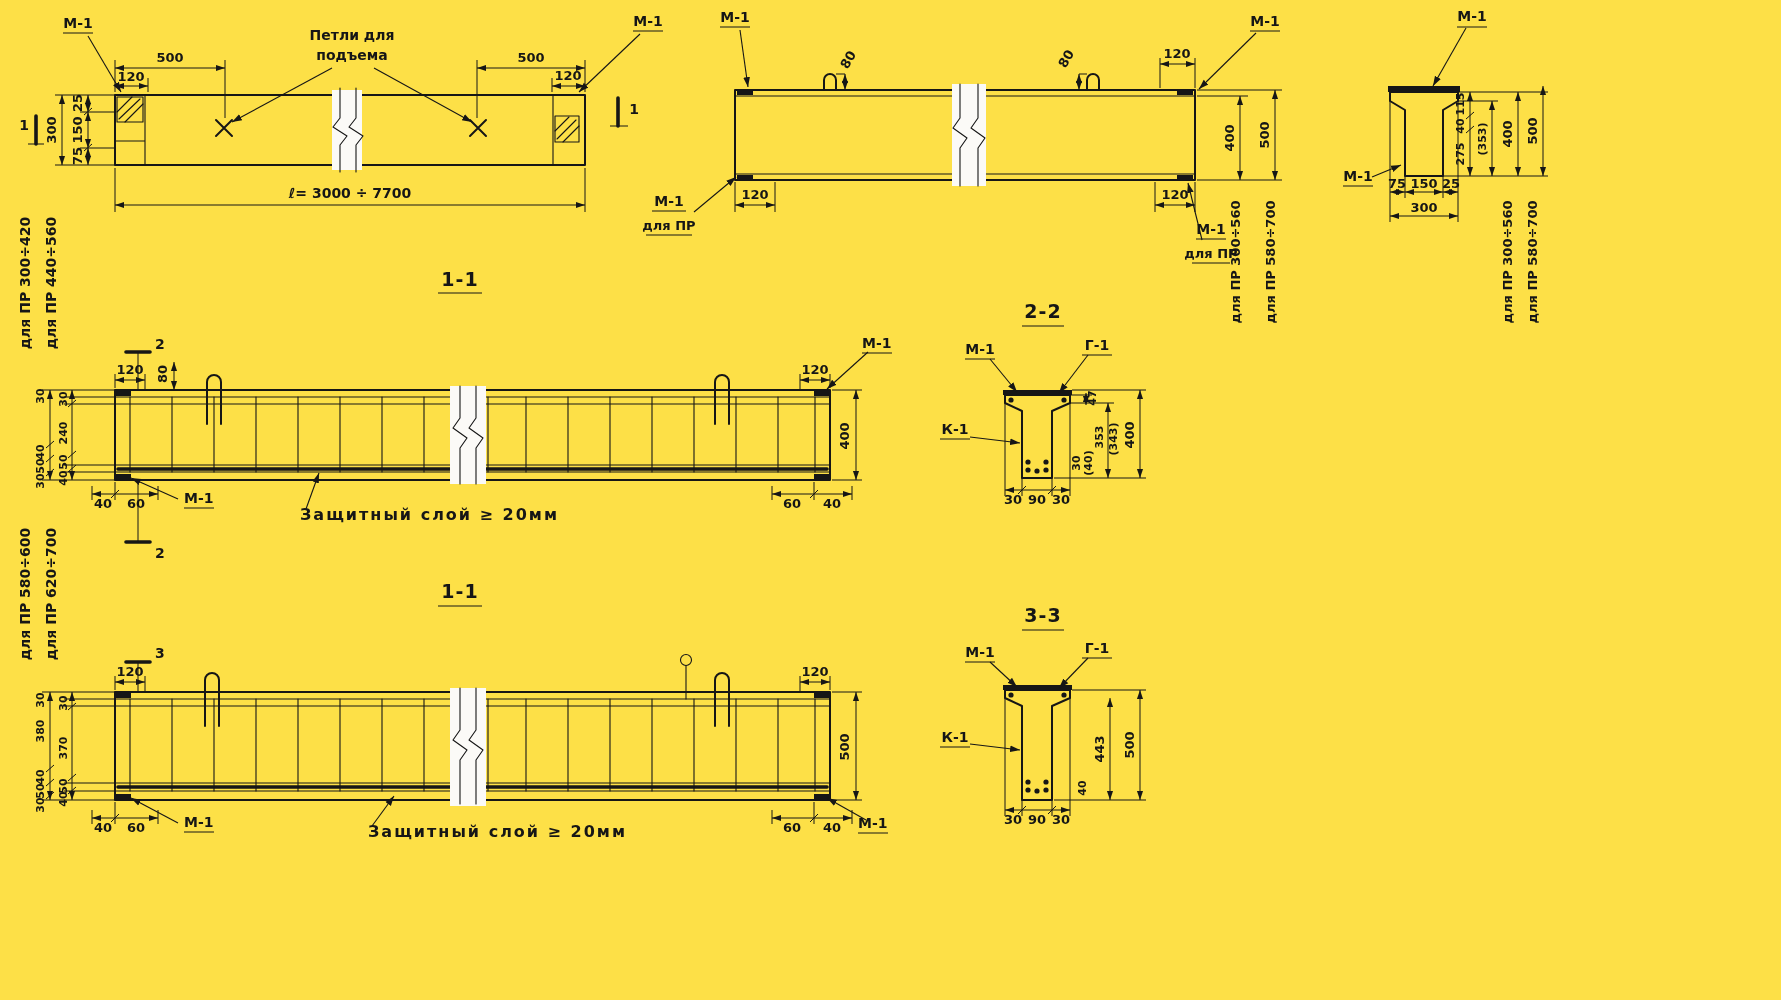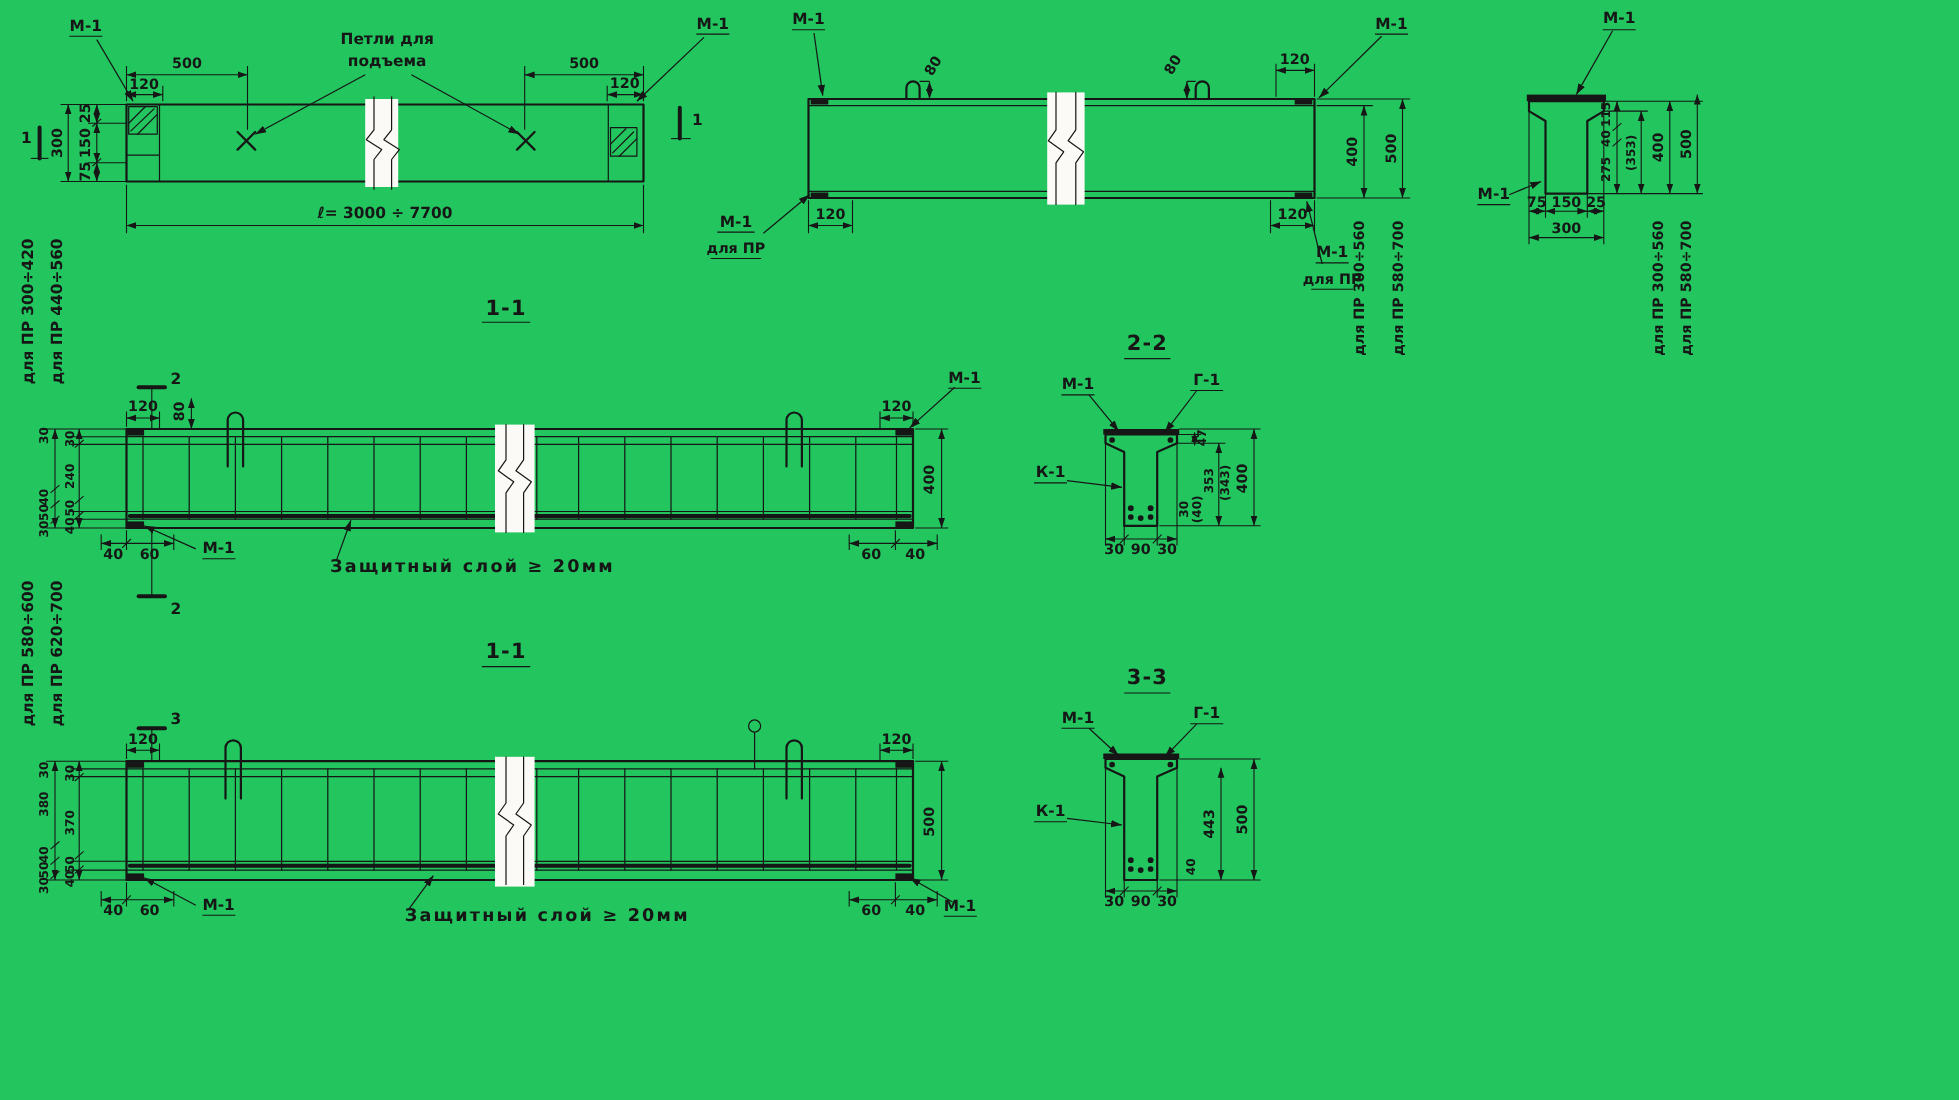--- a/index.html
+++ b/index.html
@@ -1,16 +1,16 @@
 <!DOCTYPE html>
 <html><head>
 <meta charset="utf-8">
 <style>
   html,body{margin:0;padding:0;background:#e9e8e4;}
-  .sheet{position:relative;width:1781px;height:1000px;background:#22c55e;overflow:hidden;}
+  .sheet{position:relative;width:1781px;height:1000px;background:#fde047;overflow:hidden;}
   svg{display:block;}
   .o{fill:none;stroke:#161616;stroke-width:2;stroke-linecap:round;stroke-linejoin:round;}
   .t1{stroke-width:1.1;}
   .t3{stroke-width:3.6;}
   .d{fill:none;stroke:#161616;stroke-width:1;}
   .dl{marker-start:url(#arr);marker-end:url(#arr);}
   .ld{fill:none;stroke:#161616;stroke-width:1.1;marker-end:url(#arr);}
   .f{fill:#161616;stroke:none;}
   .wo{fill:#fbfaf7;stroke:none;}
   text{font-family:"DejaVu Sans",sans-serif;font-weight:700;fill:#161616;}

